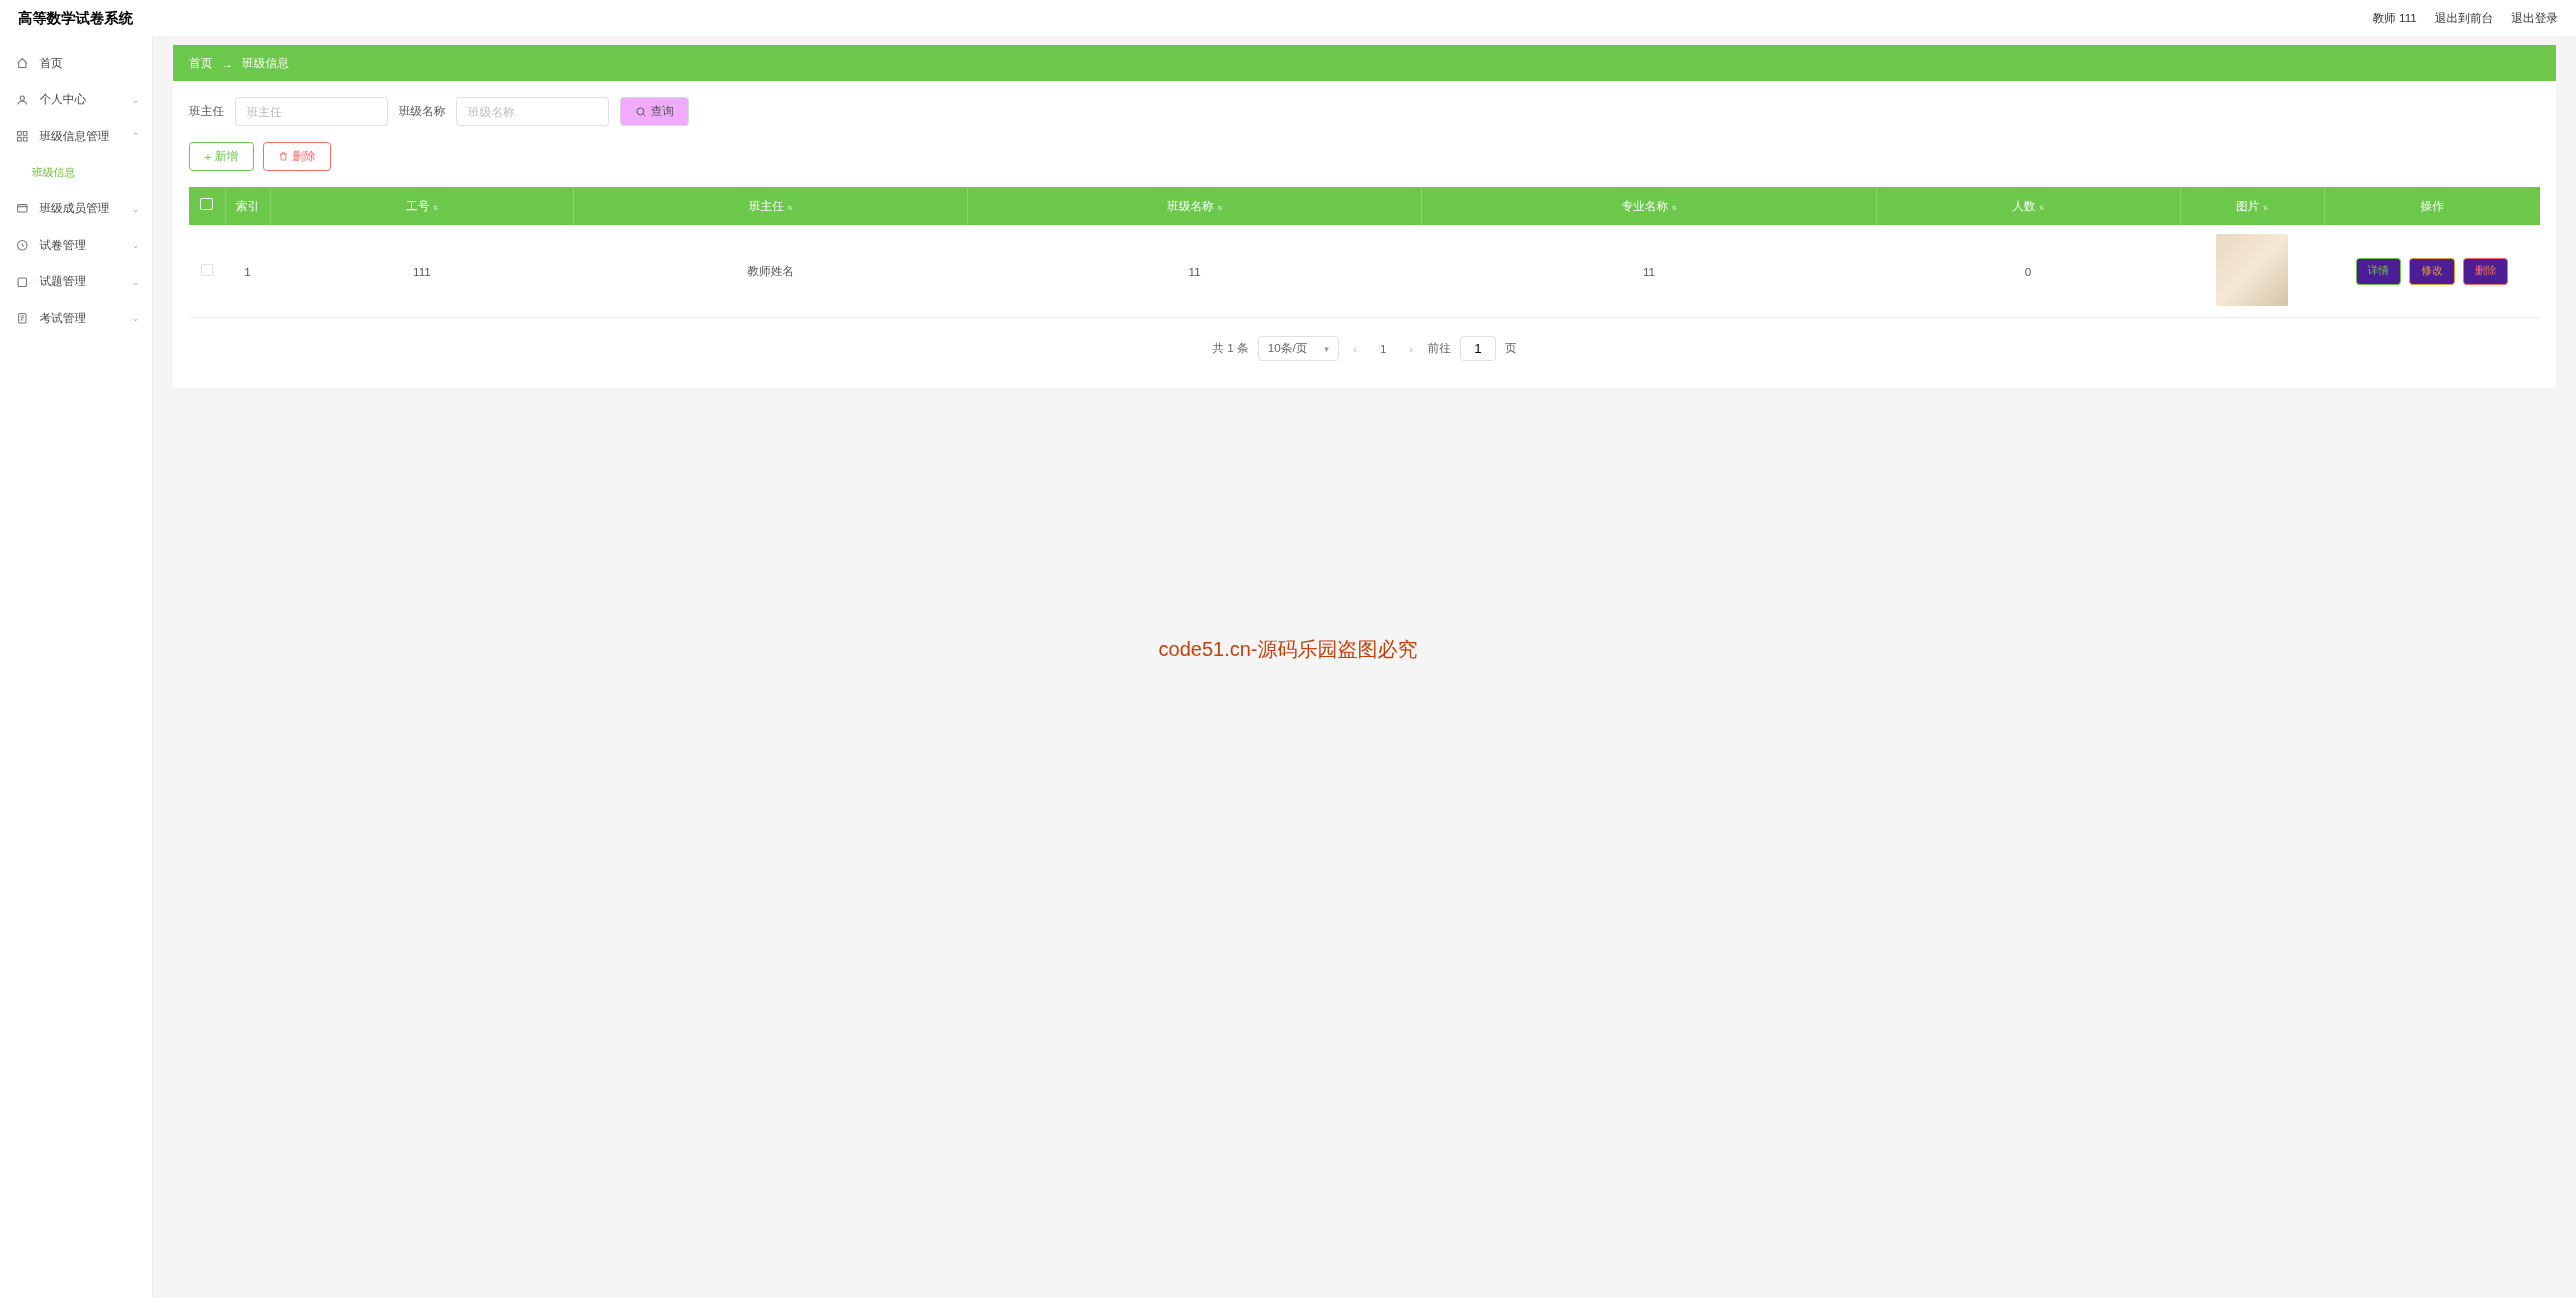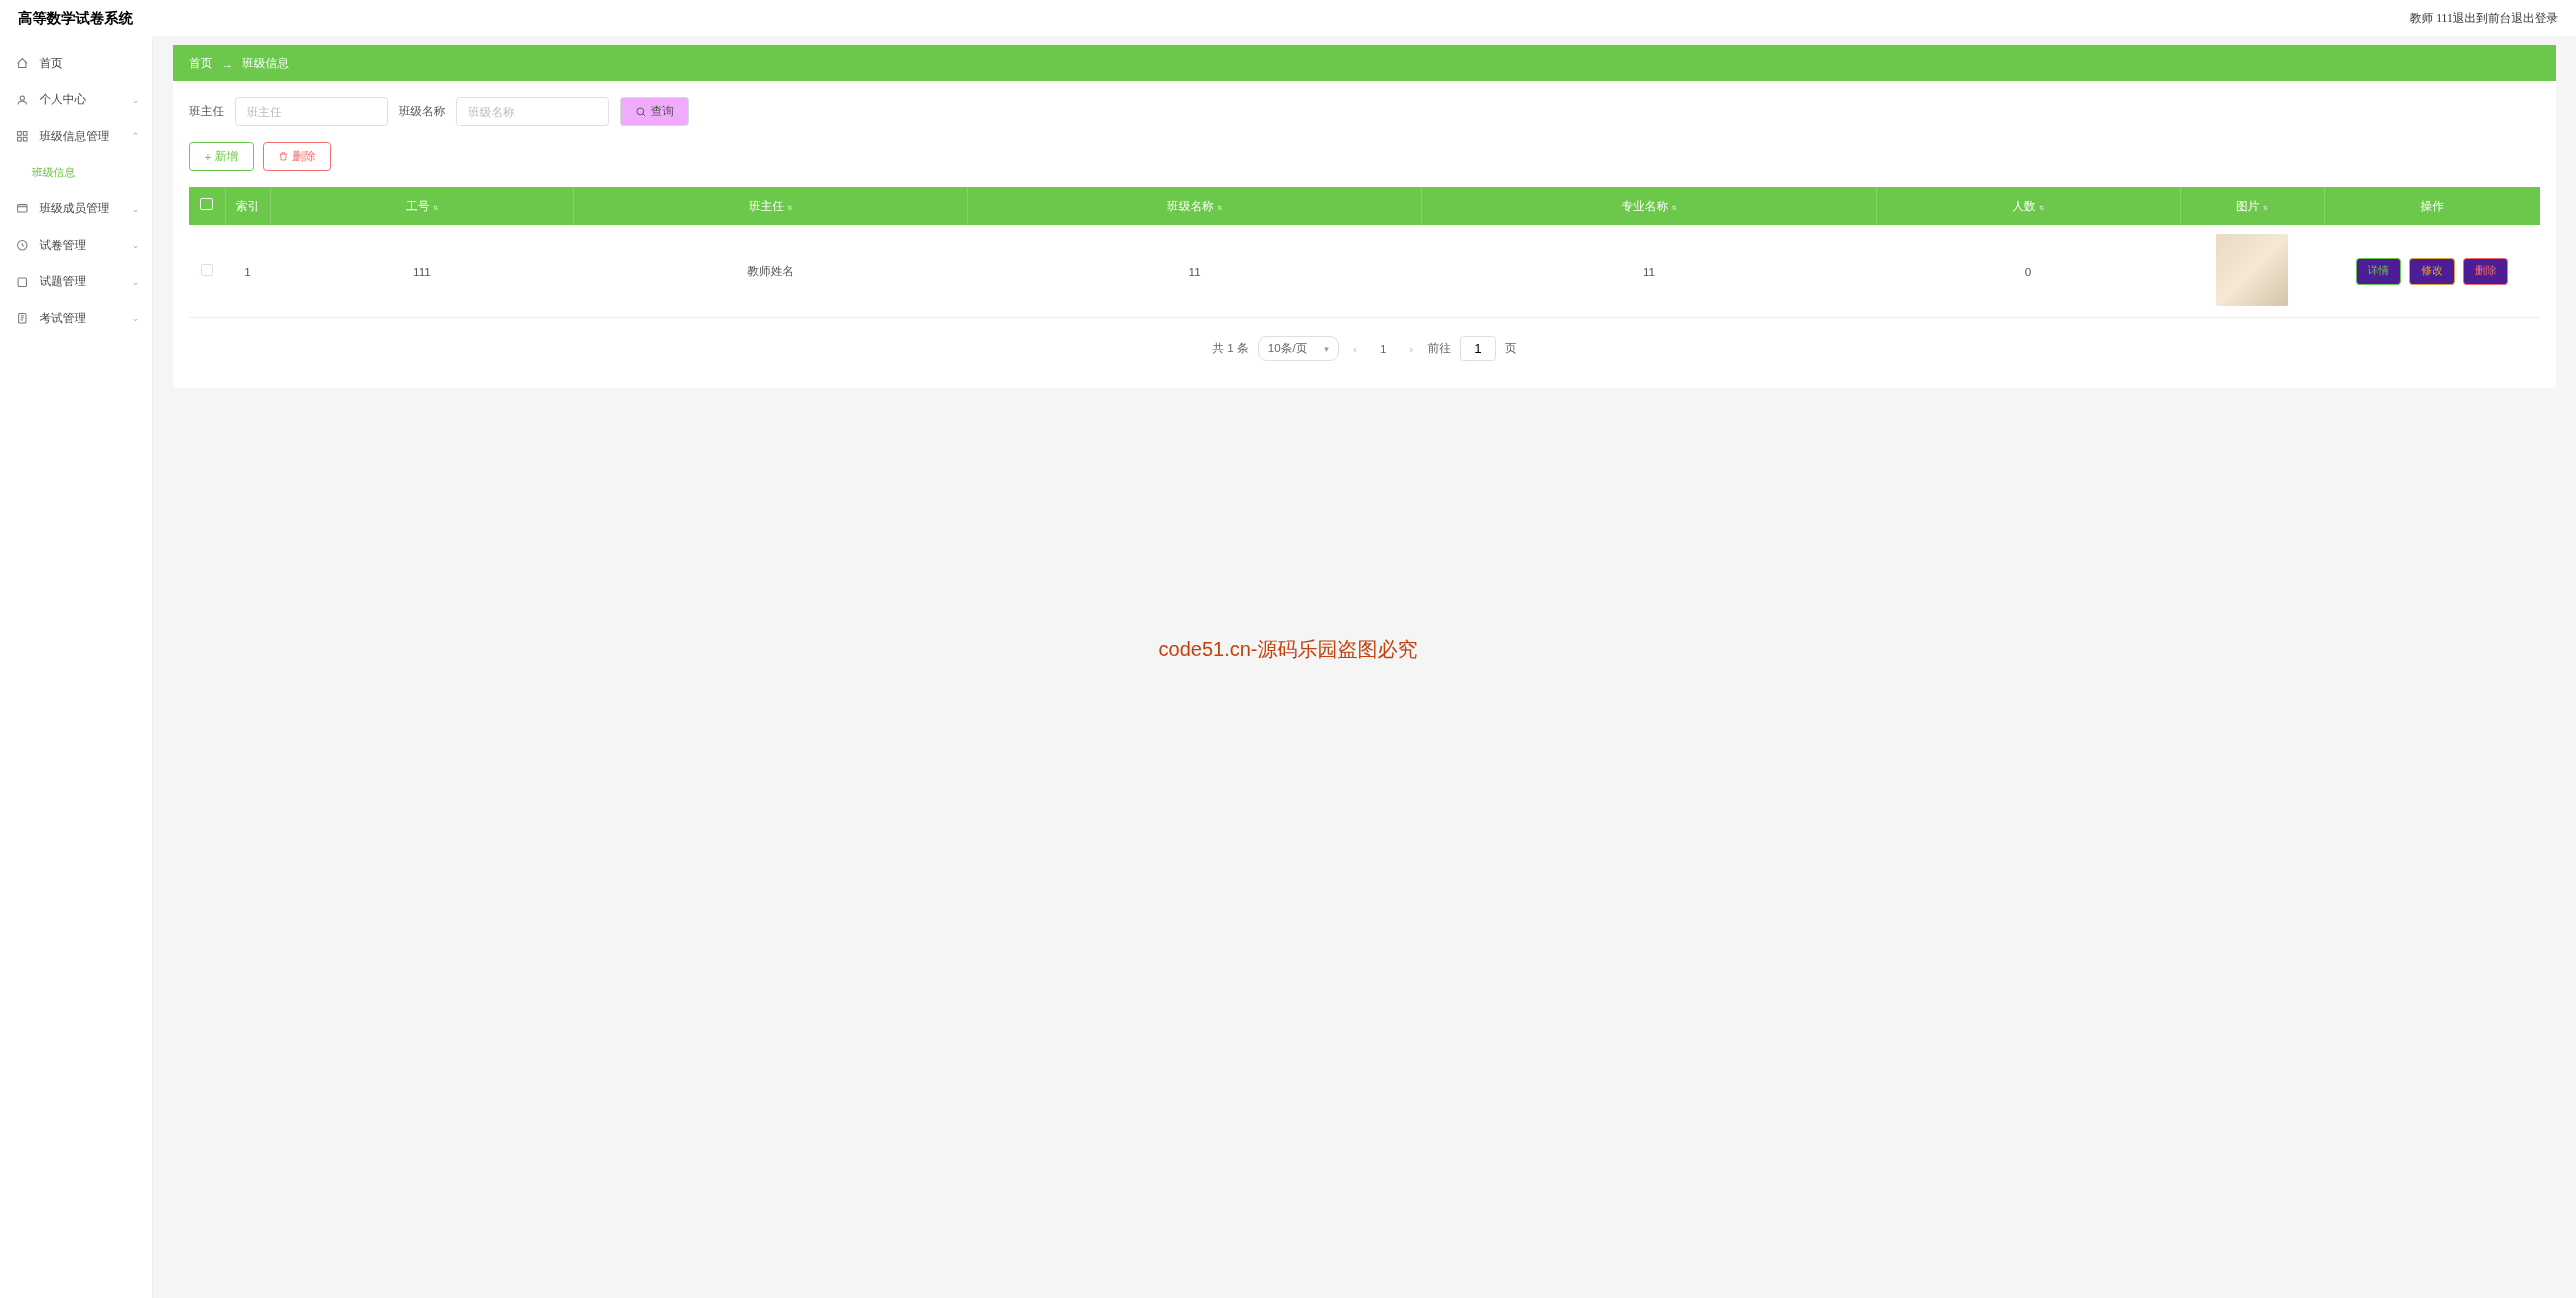--- a/index.html
+++ b/index.html
@@ -1,21 +1,21 @@
 <!DOCTYPE html>
 <html style="font-size:14.4px"><head>
 <meta charset="utf-8">
 <style>
 * { box-sizing: border-box; margin: 0; padding: 0; }
 body { font-family: "Microsoft YaHei", Arial, sans-serif; font-size: 11.7px; color: #333; background: #f5f5f5; }
 
 
 .header { position: fixed; top: 0; left: 0; right: 0; height: 36px; background: #fff; display: flex; align-items: center; padding: 0 18px; z-index: 100; justify-content: space-between; }
 .app-title { font-size: 14.4px; font-weight: bold; color: #000; }
-.header-right { margin-left: auto; display: flex; gap: 0; font-family: Liberation Serif, serif; }
+.header-right { margin-left: auto; display: flex; gap: 18px; }
 .header-link { color: #333; cursor: pointer; font-size: 11.7px; }
 
 
 .sidebar { position: fixed; top: 36px; left: 0; width: 153px; bottom: 0; background: #fff; border-right: 0.9px solid #eee; padding-top: 9px; }
 .nav-item { display: flex; align-items: center; padding: 10.8px 16px; cursor: pointer; color: #444; font-size: 11.7px; position: relative; }
 .nav-item .nav-icon { width: 14.4px; margin-right: 9px; color: #777; display: inline-flex; }
 .nav-item.sub { padding-left: 32px; color: #67c23a; font-size: 10.8px; }
 .nav-item.expandable .chevron { position: absolute; right: 12.6px; color: #aaa; font-size: 9px; }
 
 
@@ -44,21 +44,21 @@
 .checkbox { width: 12.6px; height: 12.6px; border: 0.9px solid #dcdfe6; border-radius: 1.8px; display: inline-block; cursor: pointer; }
 .th-checkbox { width: 12.6px; height: 12.6px; border: 0.9px solid #fff; border-radius: 1.8px; display: inline-block; cursor: pointer; }
 .thumb { width: 72px; height: 72px; background: #eee; display: inline-block; border-radius: 1.8px; background: linear-gradient(135deg,#e8d9c0 0%,#f5e8d5 50%,#d4c5a8 100%); }
 .row-action { display: inline-block; padding: 5.4px 10.8px; border-radius: 3.6px; font-size: 10.8px; cursor: pointer; margin: 0 2.7px; background: #4c1d95; text-align: center; }
 .row-action.detail { border: 0.9px solid #6bc84a; color: #6bc84a; }
 .row-action.edit { border: 0.9px solid #e6a23c; color: #e6a23c; }
 .row-action.delete { border: 0.9px solid #f56c6c; color: #f56c6c; }
 
 
 .pagination { display: flex; align-items: center; justify-content: center; gap: 9px; margin-top: 18px; font-size: 11.7px; color: #666; }
-.page-select { height: 25px; border: 0.9px solid #dcdfe6; border-radius: 9px; padding: 0 9px; width: 81px; display: flex; align-items: center; justify-content: space-between; }
+.page-select { height: 25px; border: 0.9px solid #dcdfe6; border-radius: 4px; padding: 0 9px; width: 81px; display: flex; align-items: center; justify-content: space-between; }
 .page-arrow { color: #bbb; cursor: pointer; padding: 0 5.4px; }
 .page-num { width: 23.5px; height: 23.5px; display: inline-flex; align-items: center; justify-content: center; cursor: pointer; }
 .page-input { width: 36px; height: 25px; border: 0.9px solid #dcdfe6; border-radius: 3.6px; text-align: center; }
 
 
 .watermark { position: fixed; top: 50%; left: 50%; transform: translate(-50%,-50%); color: #c2410c; font-size: 20px; font-weight: 500; pointer-events: none; z-index: 50; }
 
 svg { display: block; }
 </style>
 </head>

